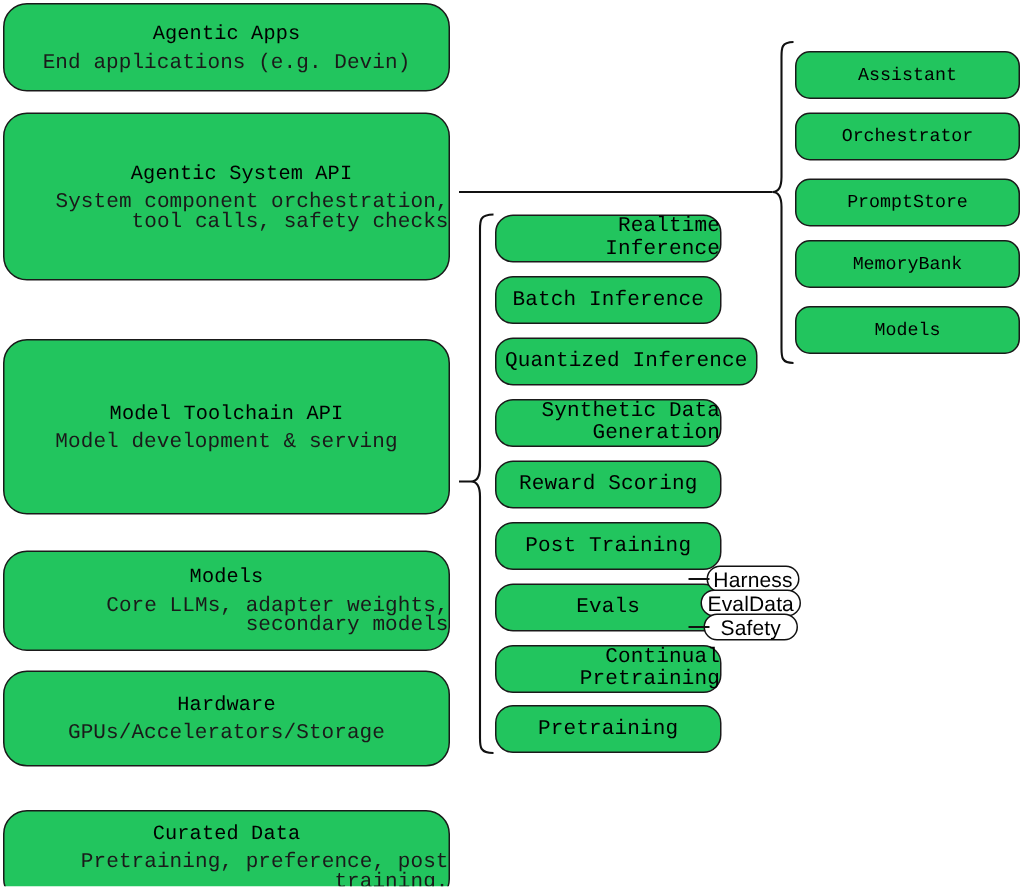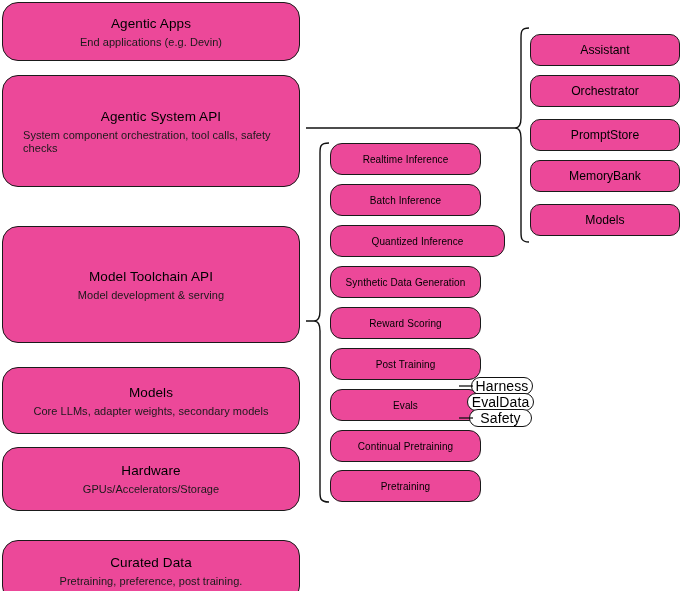--- a/index.html
+++ b/index.html
@@ -14,52 +14,53 @@
   #canvas {
     position: relative;
     width: 682px;
     height: 591px;
     background: #ffffff;
     overflow: hidden;
   }
   .node {
     position: absolute;
     box-sizing: border-box;
-    background: #ec4899;
+    background: #22c55e;
     border: 1.4px solid #1a1a1a;
     border-radius: 14px;
     display: flex;
     flex-direction: column;
     align-items: center;
     justify-content: center;
-    text-align: left;
+    text-align: right;
+    font-family: Liberation Mono, monospace;
   }
   .layer-node {
     border-radius: 16px;
   }
   .layer-title {
     font-size: 13.5px;
     line-height: 17px;
     color: #000;
     letter-spacing: 0.1px;
   }
   .layer-sub {
-    font-size: 11px;
+    font-size: 14px;
     line-height: 13px;
     color: #1a1a1a;
     margin-top: 4px;
     letter-spacing: 0.05px;
   }
   .cap-node {
     border-radius: 12px;
     font-size: 12.2px;
     letter-spacing: 0.1px;
   }
   .cap-label {
-    font-size: 10px;
+    font-size: 14px;
     line-height: 15px;
   }
   .comp-node {
     border-radius: 10px;
   }
   .comp-label {
     font-size: 12.2px;
     line-height: 15px;
   }
   .pill {

